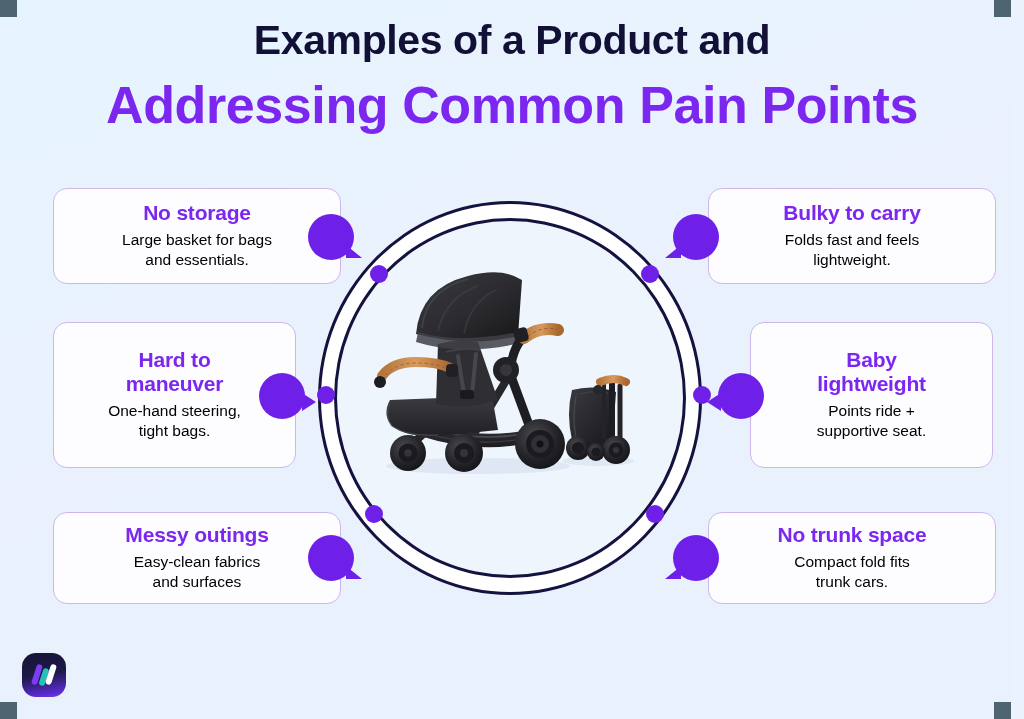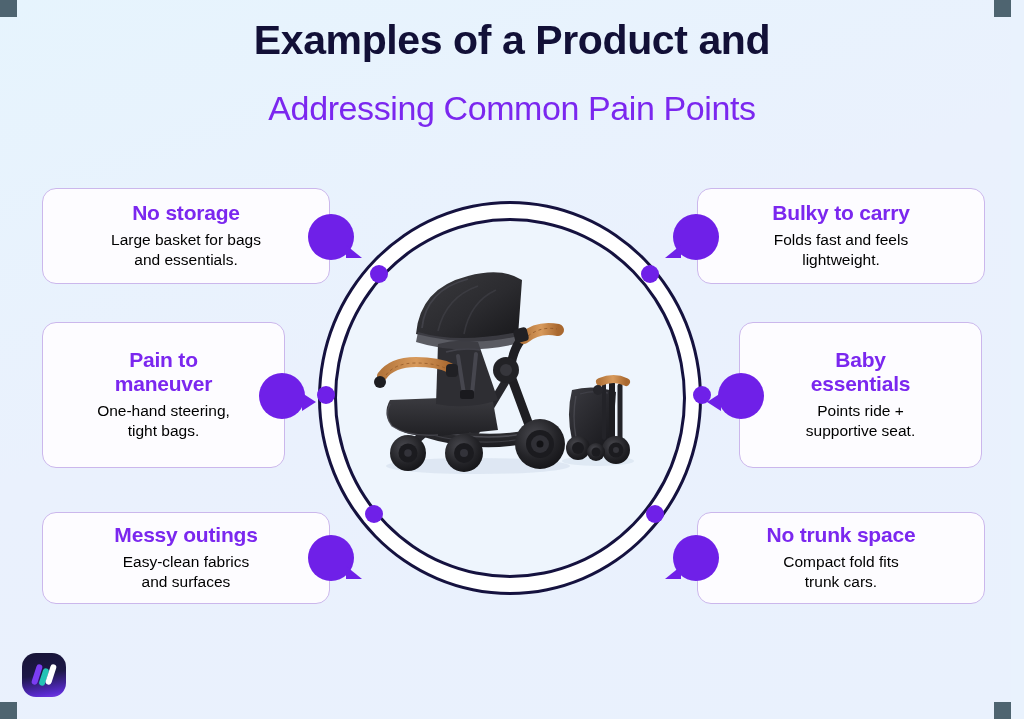--- a/index.html
+++ b/index.html
@@ -48,26 +48,26 @@
     z-index: 10;
   }
   .title-line1 {
     font-size: 41px;
     font-weight: 700;
     color: #121037;
     letter-spacing: -0.4px;
     line-height: 1.18;
   }
   .title-line2 {
-    font-size: 34px;
-    font-weight: 400;
+    font-size: 52px;
+    font-weight: 700;
     color: #7b27ef;
     letter-spacing: -0.4px;
     line-height: 1.22;
-    margin-top: 24px;
+    margin-top: 10px;
   }
 
   
   .circle-wrap {
     position: absolute;
     left: 312px;
     top: 196px;
     width: 396px;
     height: 406px;
     z-index: 4;
@@ -123,20 +123,21 @@
     position: absolute;
     background: #fdfcff;
     border: 1.6px solid #cbb7ec;
     border-radius: 14px;
     z-index: 12;
     display: flex;
     flex-direction: column;
     align-items: center;
     justify-content: center;
     padding: 9px 14px;
+    margin-left: 11px;
   }
   .card-title {
     color: #7b27ef;
     font-weight: 800;
     font-size: 21px;
     line-height: 1.16;
     text-align: center;
     letter-spacing: -0.2px;
     white-space: pre-line;
   }
@@ -368,41 +369,41 @@
     </div>
   </div>
 
   <div class="card c-nostorage">
     <div class="card-title">No storage</div>
     <div class="card-body">Large basket for bags
 and essentials.</div>
   </div>
 
   <div class="card c-maneuver">
-    <div class="card-title">Pain to
+    <div class="card-title">Hard to
 maneuver</div>
     <div class="card-body">One-hand steering,
 tight bags.</div>
   </div>
 
   <div class="card c-bulky">
     <div class="card-title">Bulky to carry</div>
     <div class="card-body">Folds fast and feels
 lightweight.</div>
   </div>
 
   <div class="card c-messy">
     <div class="card-title">Messy outings</div>
     <div class="card-body">Easy-clean fabrics
 and surfaces</div>
   </div>
 
   <div class="card c-discomfort">
     <div class="card-title">Baby
-essentials</div>
+lightweight</div>
     <div class="card-body">Points ride +
 supportive seat.</div>
   </div>
 
   <div class="card c-trunk">
     <div class="card-title">No trunk space</div>
     <div class="card-body">Compact fold fits
 trunk cars.</div>
   </div>
 

